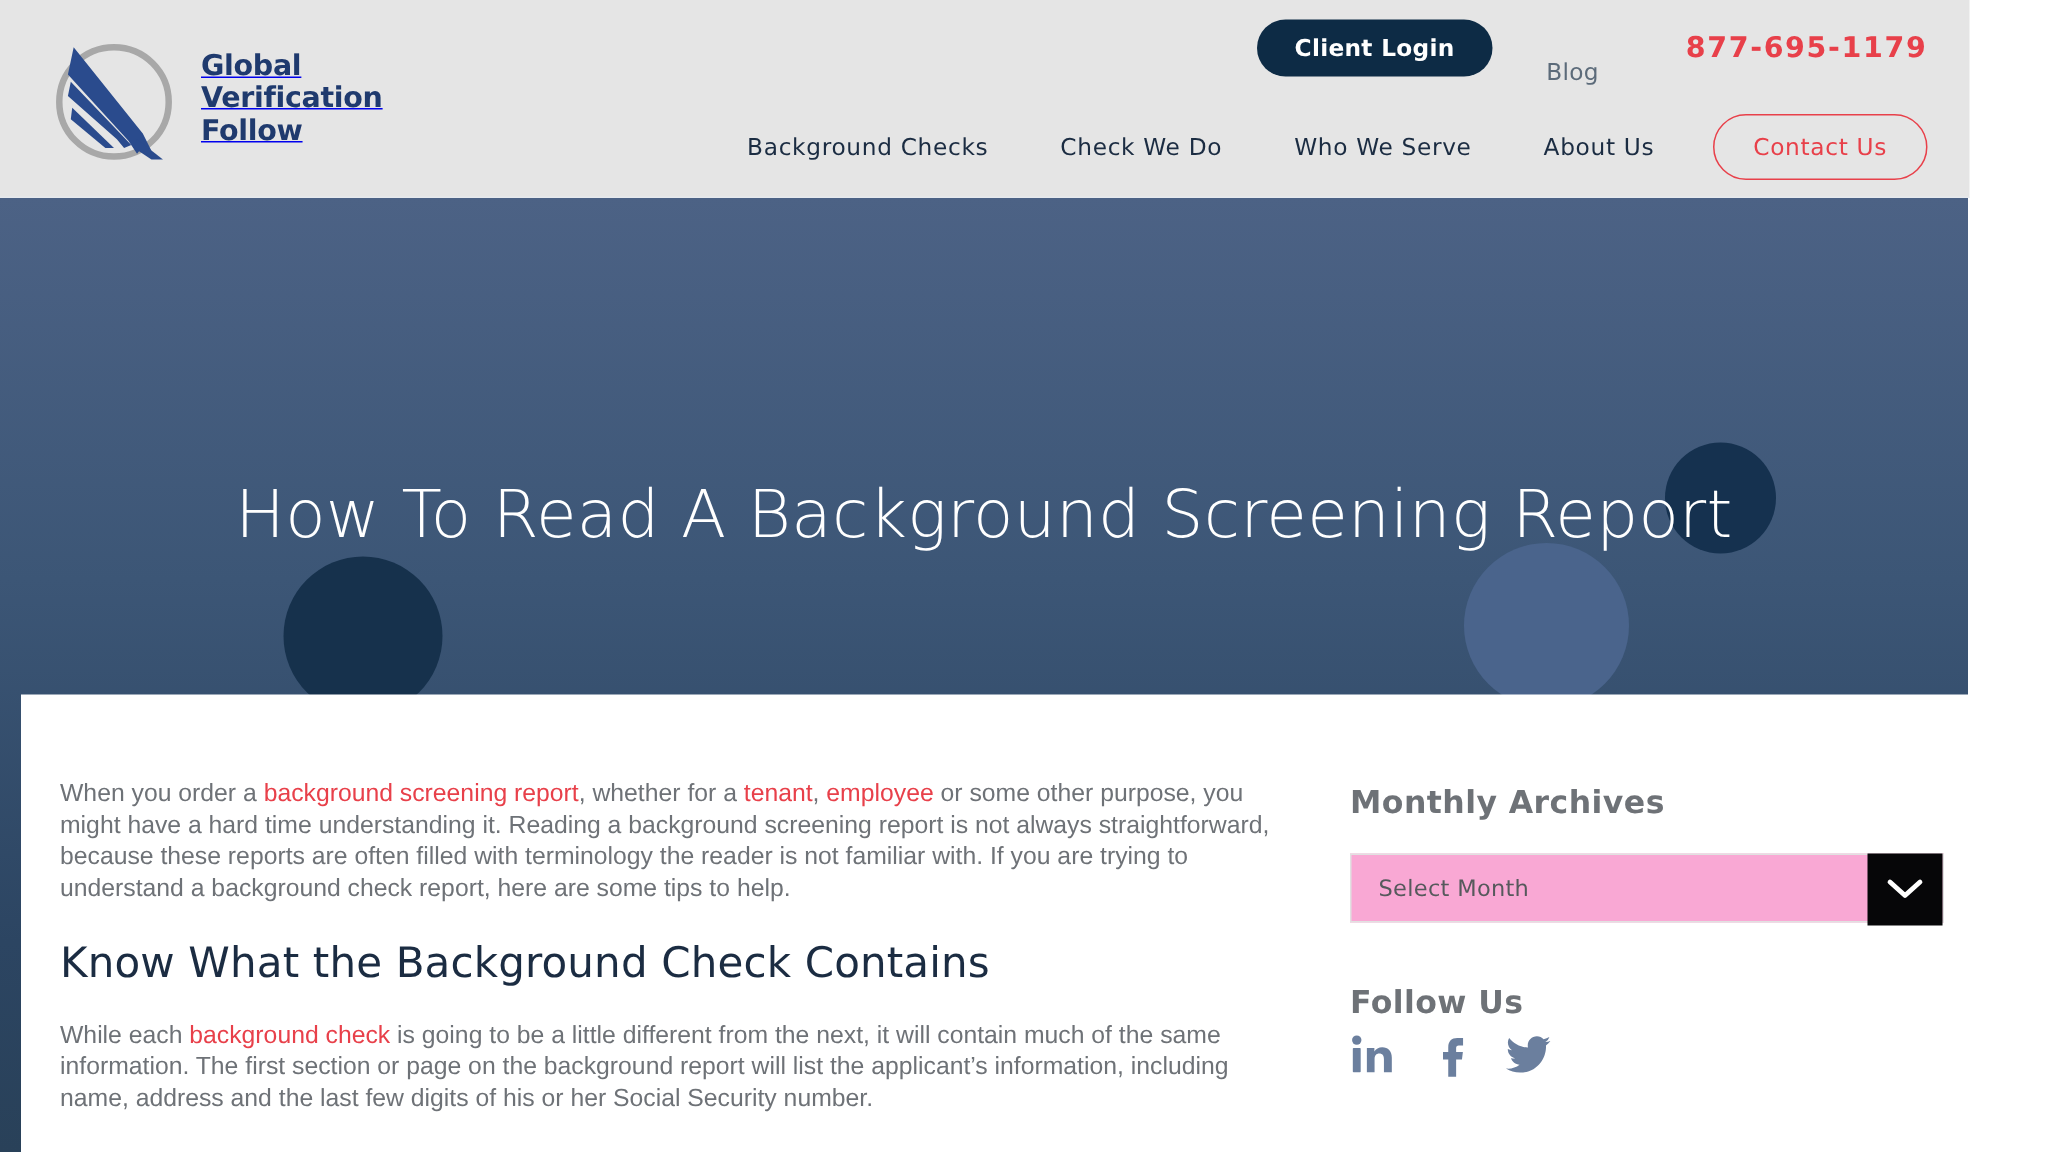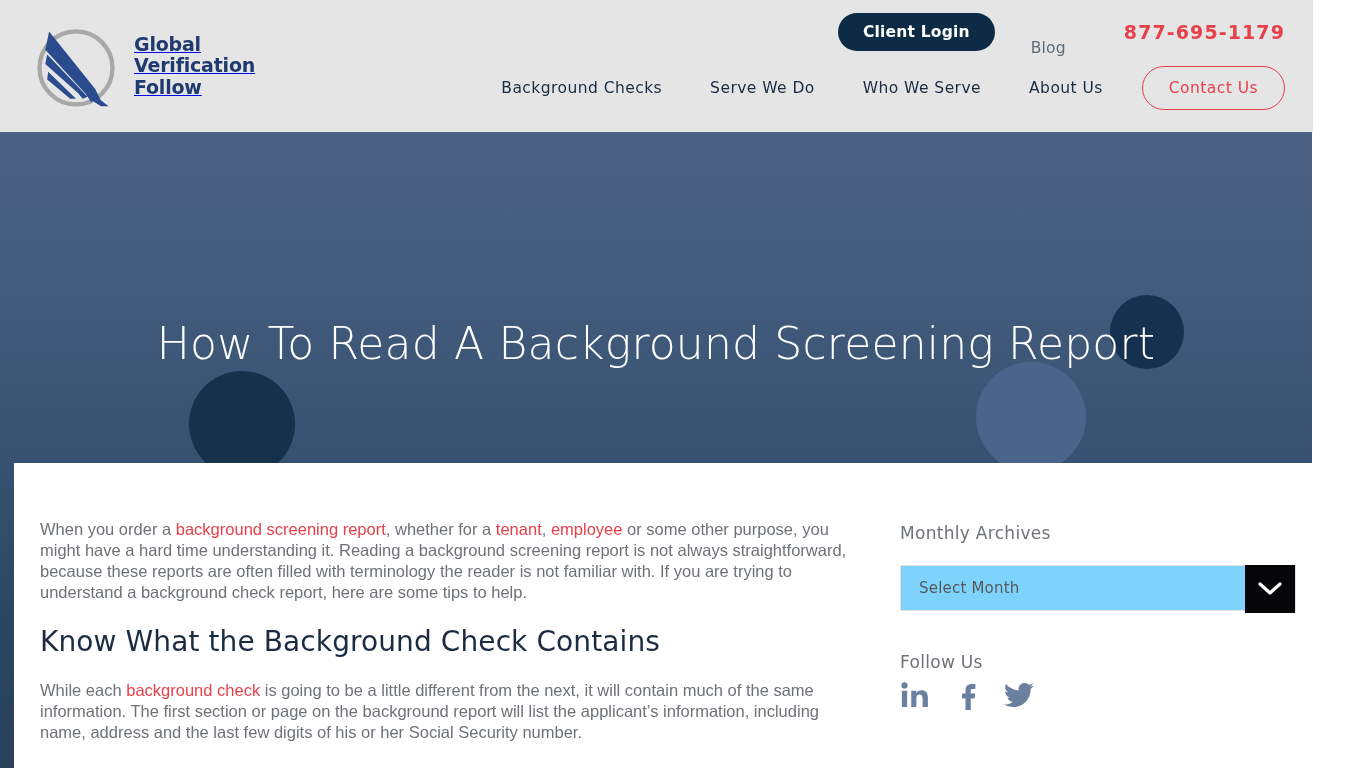--- a/index.html
+++ b/index.html
@@ -78,21 +78,21 @@
     font-weight: bold;
     text-decoration: none;
     margin-left: 58px;
     letter-spacing: 1.1px;
   }
 
   
   .nav-row {
     position: absolute;
     right: 28px;
-    top: 64px;
+    top: 74px;
     display: flex;
     align-items: center;
     height: 48px;
   }
   .nav-item {
     color: #1b2c42;
     font-size: 15.5px;
     text-decoration: none;
     letter-spacing: 0.45px;
     margin-right: 48px;
@@ -191,33 +191,33 @@
     font-size: 28px;
     font-weight: 400;
     line-height: 30px;
     margin: 21px 0 23px 0;
     letter-spacing: 0.1px;
   }
 
   .sidebar { width: 410px; padding-top: 4px; }
   .widget-title {
     color: #6e7277;
-    font-size: 17px;
-    font-weight: 400;
+    font-size: 21px;
+    font-weight: 700;
     letter-spacing: 0.3px;
     margin-bottom: 22px;
   }
   .widget-title.follow { margin-top: 41px; margin-bottom: 8px; }
 
   .select-wrap {
     position: relative;
     width: 396px;
     height: 46px;
     border: 1px solid #e1e1e1;
-    background: #7dd3fc;
+    background: #f9a8d4;
     display: flex;
     align-items: center;
   }
   .select-value {
     color: #56595c;
     font-size: 15px;
     padding-left: 18px;
     letter-spacing: 0.2px;
   }
   .select-arrow {
@@ -257,21 +257,21 @@
   </a>
 
   <div class="util-row">
     <button class="client-login">Client Login</button>
     <a class="blog-link" href="#">Blog</a>
     <a class="phone-link" href="#">877-695-1179</a>
   </div>
 
   <nav class="nav-row">
     <a class="nav-item" href="#">Background Checks</a>
-    <a class="nav-item" href="#">Serve We Do</a>
+    <a class="nav-item" href="#">Check We Do</a>
     <a class="nav-item" href="#">Who We Serve</a>
     <a class="nav-item" href="#">About Us</a>
     <button class="contact-btn">Contact Us</button>
   </nav>
 </div>
 
 <div class="hero">
 
   <div class="deco deco-left"></div>
   <div class="deco deco-right-light"></div>

